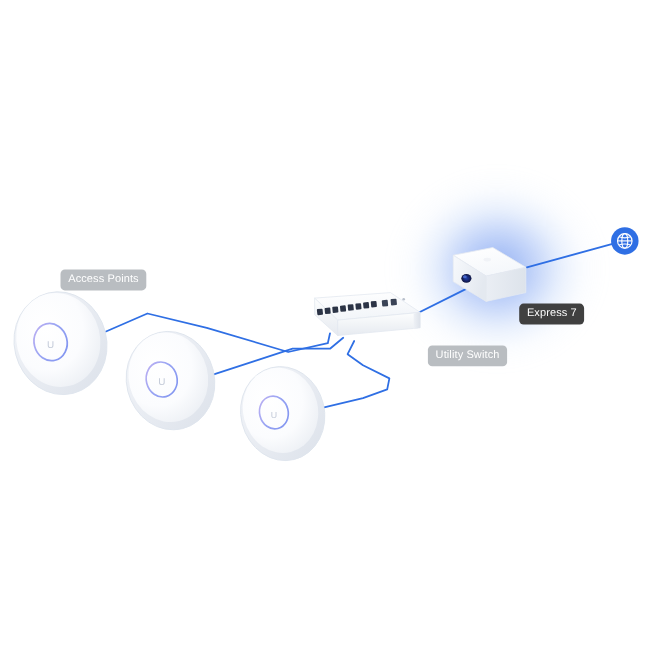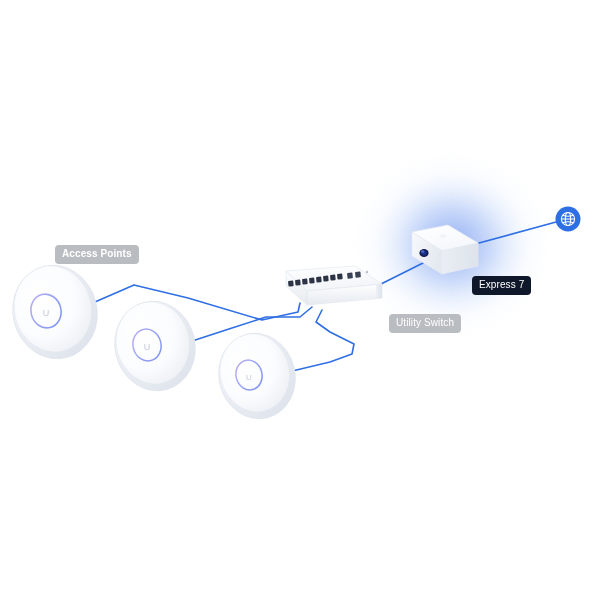--- a/index.html
+++ b/index.html
@@ -42,22 +42,22 @@
     display: inline-block;
     border-radius: 4px;
     color: #ffffff;
     font-size: 10px;
     line-height: 12px;
     padding: 3px 7px 4px 7px;
     white-space: nowrap;
     letter-spacing: 0.1px;
   }
   .badge-gray { background: #b9bdc1; }
-  .badge-blue { background: #0f172a; }
-  #badge-access-points { left: 55px; top: 245px; font-weight: bold; }
+  .badge-blue { background: #404040; }
+  #badge-access-points { left: 55px; top: 245px; }
   #badge-utility-switch { left: 377px; top: 314px; margin-left: 12px; }
   #badge-express { left: 472px; top: 276px; }
 </style>
 </head>
 <body>
 
 <div id="stage">
 
   <div class="glow"></div>
 

